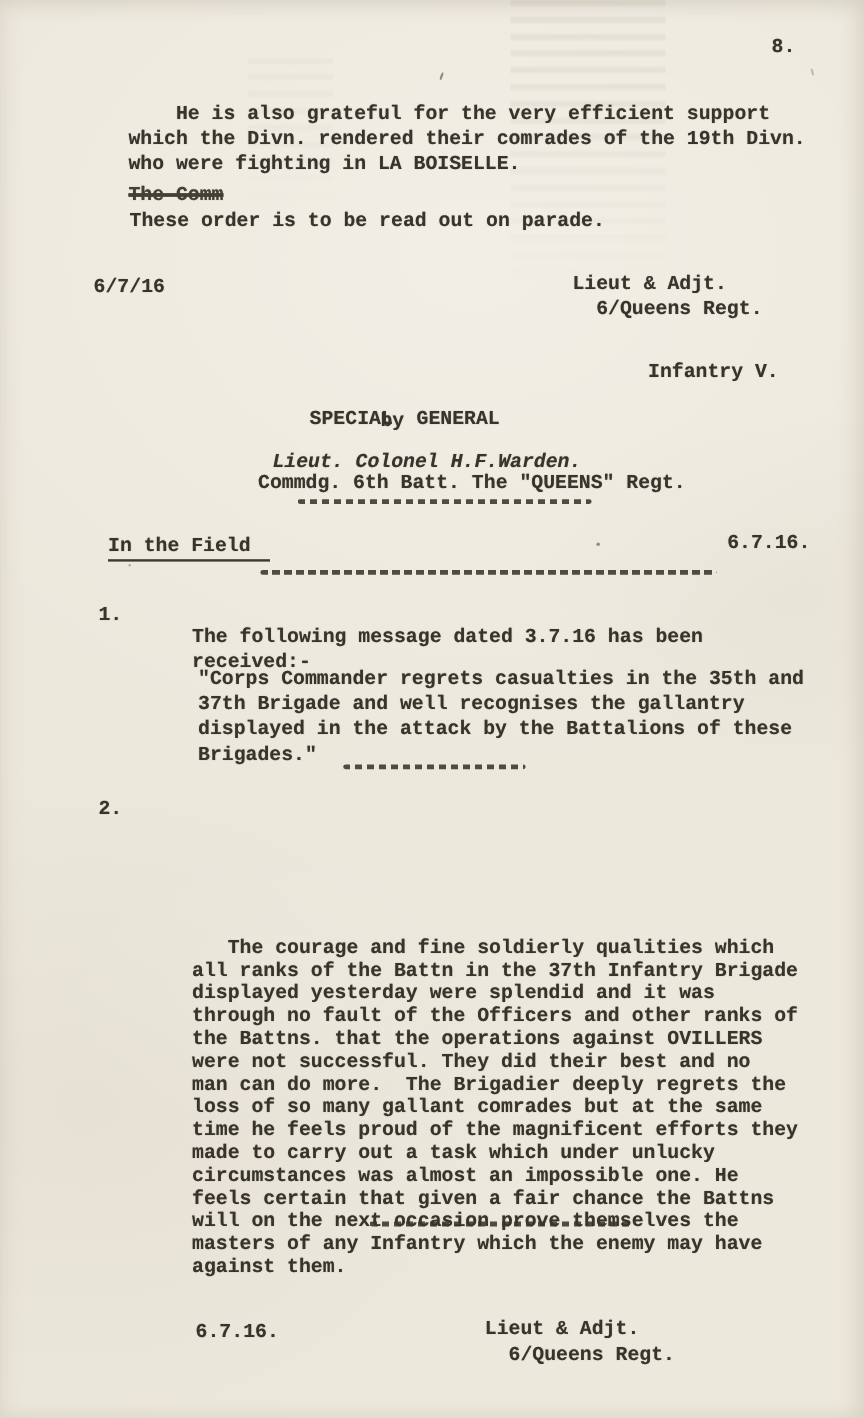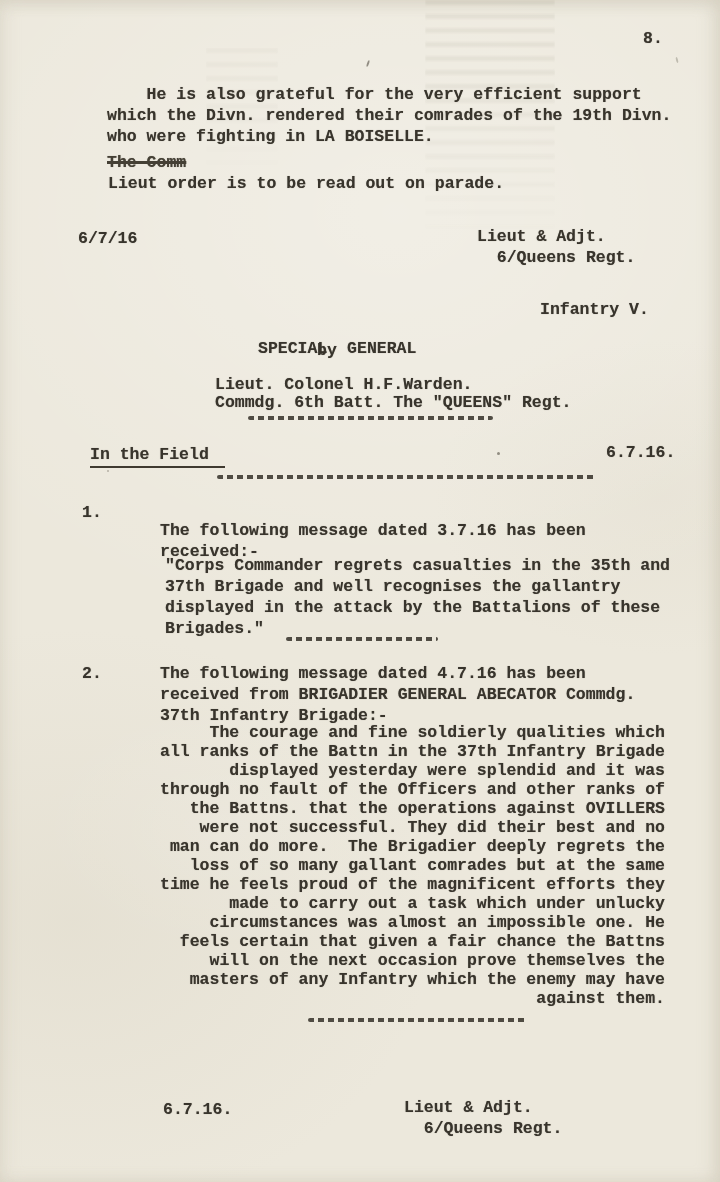--- a/index.html
+++ b/index.html
@@ -61,52 +61,49 @@
   <div class="ghost" style="left:206px;top:48px;width:72px;height:140px;opacity:.28;"></div>
 
   <div class="tw" style="left:643px;top:28px;">8.</div>
 
   <div class="tw" style="left:78px;top:84px;margin-left:29px;">    He is also grateful for the very efficient support
 which the Divn. rendered their comrades of the 19th Divn.
 who were fighting in LA BOISELLE.</div>
 
   <div class="tw strike" style="left:107px;top:152px;">The Comm</div>
 
-  <div class="tw" style="left:108px;top:173px;">Lieut order is to be read out on parade.</div>
+  <div class="tw" style="left:108px;top:173px;">These order is to be read out on parade.</div>
 
   <div class="tw" style="left:78px;top:228px;font-family:Liberation Mono, monospace;">6/7/16</div>
   <div class="tw" style="left:477px;top:226px;">Lieut &amp; Adjt.
   6/Queens Regt.</div>
 
   <div class="tw" style="left:540px;top:299px;">Infantry V.</div>
 
   <div class="tw" style="left:258px;top:338px;">SPECIAL  GENERAL</div>
   <div class="tw" style="left:317px;top:340px;">by</div>
-  <div class="tw" style="left:215px;top:374px;">Lieut. Colonel H.F.Warden.</div>
+  <div class="tw" style="left:227px;top:374px;font-style:italic;">Lieut. Colonel H.F.Warden.</div>
   <div class="tw" style="left:215px;top:392px;">Commdg. 6th Batt. The "QUEENS" Regt.</div>
   <div class="sep" style="left:248px;top:416px;width:245px;"></div>
 
   <div class="tw" style="left:78px;top:444px;"><span class="underlined">In the Field</span></div>
   <div class="tw" style="left:606px;top:442px;">6.7.16.</div>
   <div class="sep" style="left:217px;top:475px;width:380px;"></div>
 
   <div class="tw" style="left:82px;top:502px;">1.</div>
   <div class="tw" style="left:160px;top:520px;">The following message dated 3.7.16 has been
 received:-</div>
   <div class="tw" style="left:165px;top:555px;">"Corps Commander regrets casualties in the 35th and
 37th Brigade and well recognises the gallantry
 displayed in the attack by the Battalions of these
 Brigades."</div>
   <div class="sep" style="left:286px;top:637px;width:152px;"></div>
 
   <div class="tw" style="left:82px;top:663px;">2.</div>
-  <div class="tw" style="left:160px;top:663px;">The following message dated 4.7.16 has been
-received from BRIGADIER GENERAL ABECATOR Commdg.
-37th Infantry Brigade:-</div>
-  <div class="tw lh19" style="left:160px;top:723px;text-align:right;">   The courage and fine soldierly qualities which
+  <div class="tw lh19" style="left:160px;top:780px;">   The courage and fine soldierly qualities which
 all ranks of the Battn in the 37th Infantry Brigade
 displayed yesterday were splendid and it was
 through no fault of the Officers and other ranks of
 the Battns. that the operations against OVILLERS
 were not successful. They did their best and no
 man can do more.  The Brigadier deeply regrets the
 loss of so many gallant comrades but at the same
 time he feels proud of the magnificent efforts they
 made to carry out a task which under unlucky
 circumstances was almost an impossible one. He

